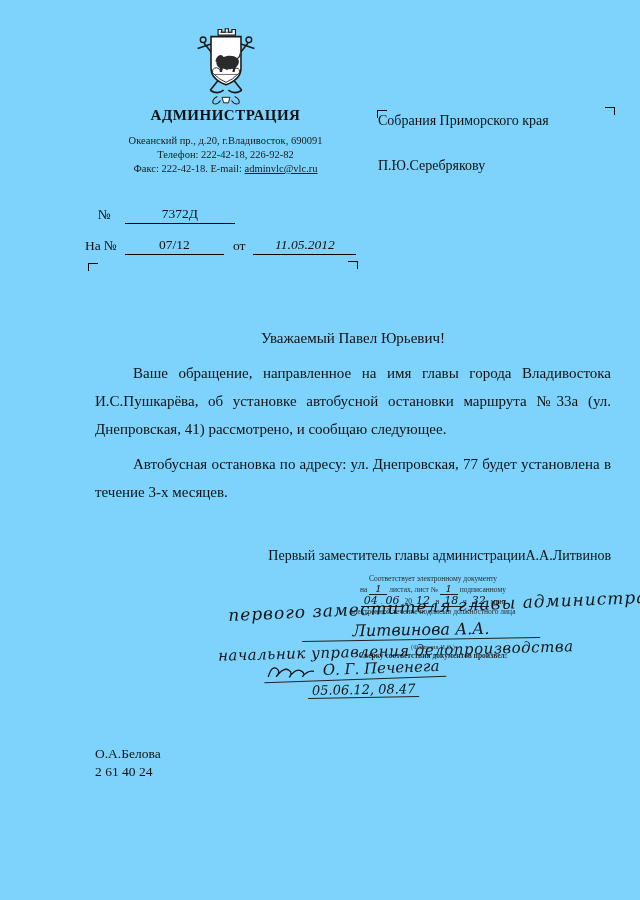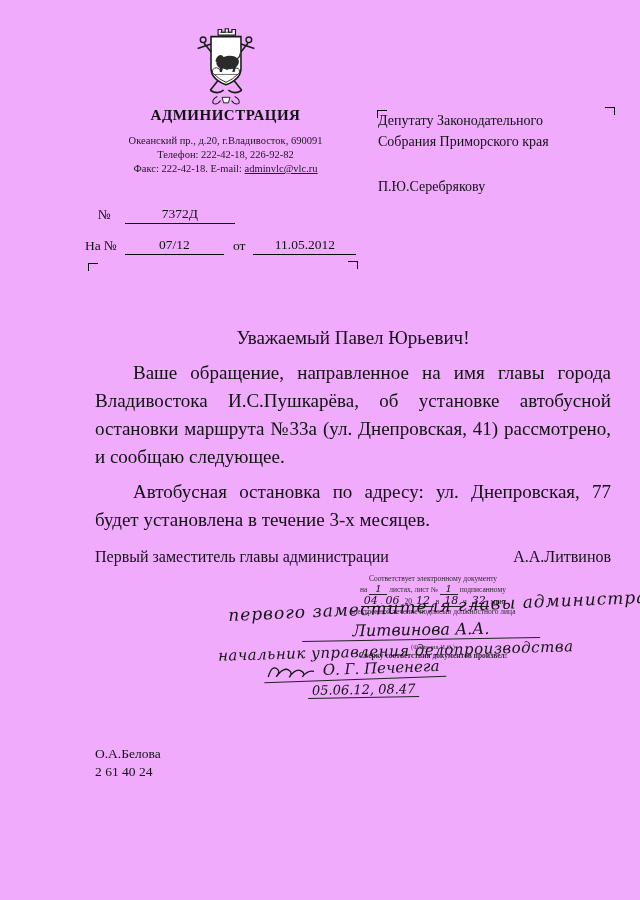--- a/index.html
+++ b/index.html
@@ -1,18 +1,18 @@
 <!DOCTYPE html>
 <html><head>
 <meta charset="utf-8">
 <style>
   html,body{margin:0;padding:0;}
   body{background:#808080;}
   .page{
-    position:relative;width:640px;height:900px;background:#f0abfc;
+    position:relative;width:640px;height:900px;background:#7dd3fc;
     font-family:"Liberation Serif", serif;color:#111;overflow:hidden;
     margin:0 auto;
   }
   
   .emblem{position:absolute;left:184px;top:24px;width:84px;height:82px;}
   .org-block{position:absolute;left:78px;top:106px;width:295px;text-align:center;}
   .org-name{font-weight:bold;font-size:15px;line-height:19px;letter-spacing:.5px;}
   .org-addr{margin-top:9px;font-size:10.5px;line-height:14px;color:#1a1a1a;}
   .email-link{text-decoration:underline;color:#1a1a1a;}
   
@@ -21,29 +21,29 @@
   .corner{position:absolute;width:9px;height:7px;}
   .corner.tl{border-left:1.5px solid #000;border-top:1.5px solid #000;}
   .corner.tr{border-right:1.5px solid #000;border-top:1.5px solid #000;}
   
   .ref-block{position:absolute;left:85px;top:206px;width:295px;font-size:13.5px;}
   .ref-row{display:flex;align-items:flex-end;margin-bottom:13px;}
   .ref-blank{display:inline-block;border-bottom:1.2px solid #000;text-align:center;padding-bottom:1px;}
   .rb1{width:131px;}
   .rb2{width:110px;margin-left:14px;}
   .rb3{width:99px;margin-left:8px;}
-  .rb4{width:103px;margin-left:8px;}
+  .rb4{width:103px;margin-left:8px;font-style:italic;}
   .ref-label{padding:0 0 1px 0;}
   .num-label{margin-left:13px;padding-bottom:1px;}
   
-  .letter-body{position:absolute;left:95px;top:324px;width:516px;font-size:19px;line-height:28px;}
+  .letter-body{position:absolute;left:95px;top:324px;width:516px;font-size:15px;line-height:28px;}
   .salutation{text-align:center;}
   .para{margin:7px 0 0 0;text-align:justify;text-indent:38px;}
   
-  .sign-row{position:absolute;left:95px;top:548px;width:516px;display:flex;justify-content:space-between;font-size:16px;gap:20px;}
+  .sign-row{position:absolute;left:95px;top:548px;width:516px;display:flex;justify-content:flex-end;font-size:14px;}
   
   .stamp{position:absolute;left:230px;top:574px;width:392px;height:138px;}
   .stamp-print{margin-left:97px;width:212px;text-align:center;font-size:7.5px;line-height:9.5px;color:#2b2b2b;}
   .blank{display:inline-block;border-bottom:1px solid #222;text-align:center;}
   .hand, .hw{font-family:"DejaVu Serif", serif;font-style:italic;color:#141414;}
   .hand-sm{font-size:10px;width:22px;line-height:10px;}
   .hand-md{font-size:11px;line-height:11px;}
   .w20{width:18px;} .w22{width:20px;} .w24{width:22px;}
   .hw{position:absolute;white-space:nowrap;}
   .hw1{top:21px;left:-2px;font-size:17px;transform:rotate(-2.5deg);letter-spacing:1px;}
@@ -98,21 +98,20 @@
       <div>Океанский пр., д.20, г.Владивосток, 690091</div>
       <div>Телефон: 222-42-18, 226-92-82</div>
       <div><span>Факс: 222-42-18. E-mail: </span><span class="email-link">adminvlc@vlc.ru</span></div>
     </div>
   </div>
 
   <div class="corner tl" style="left:377px;top:110px;"></div>
   <div class="corner tr" style="left:605px;top:107px;"></div>
 
   <div class="recipient">
-    <div>Депутату Законодательного</div>
     <div>Собрания Приморского края</div>
     <div class="name">П.Ю.Серебрякову</div>
   </div>
 
   <div class="ref-block">
     <div class="ref-row">
       <span class="num-label">№</span>
       <span class="ref-blank rb2">7372Д</span>
     </div>
     <div class="ref-row">

